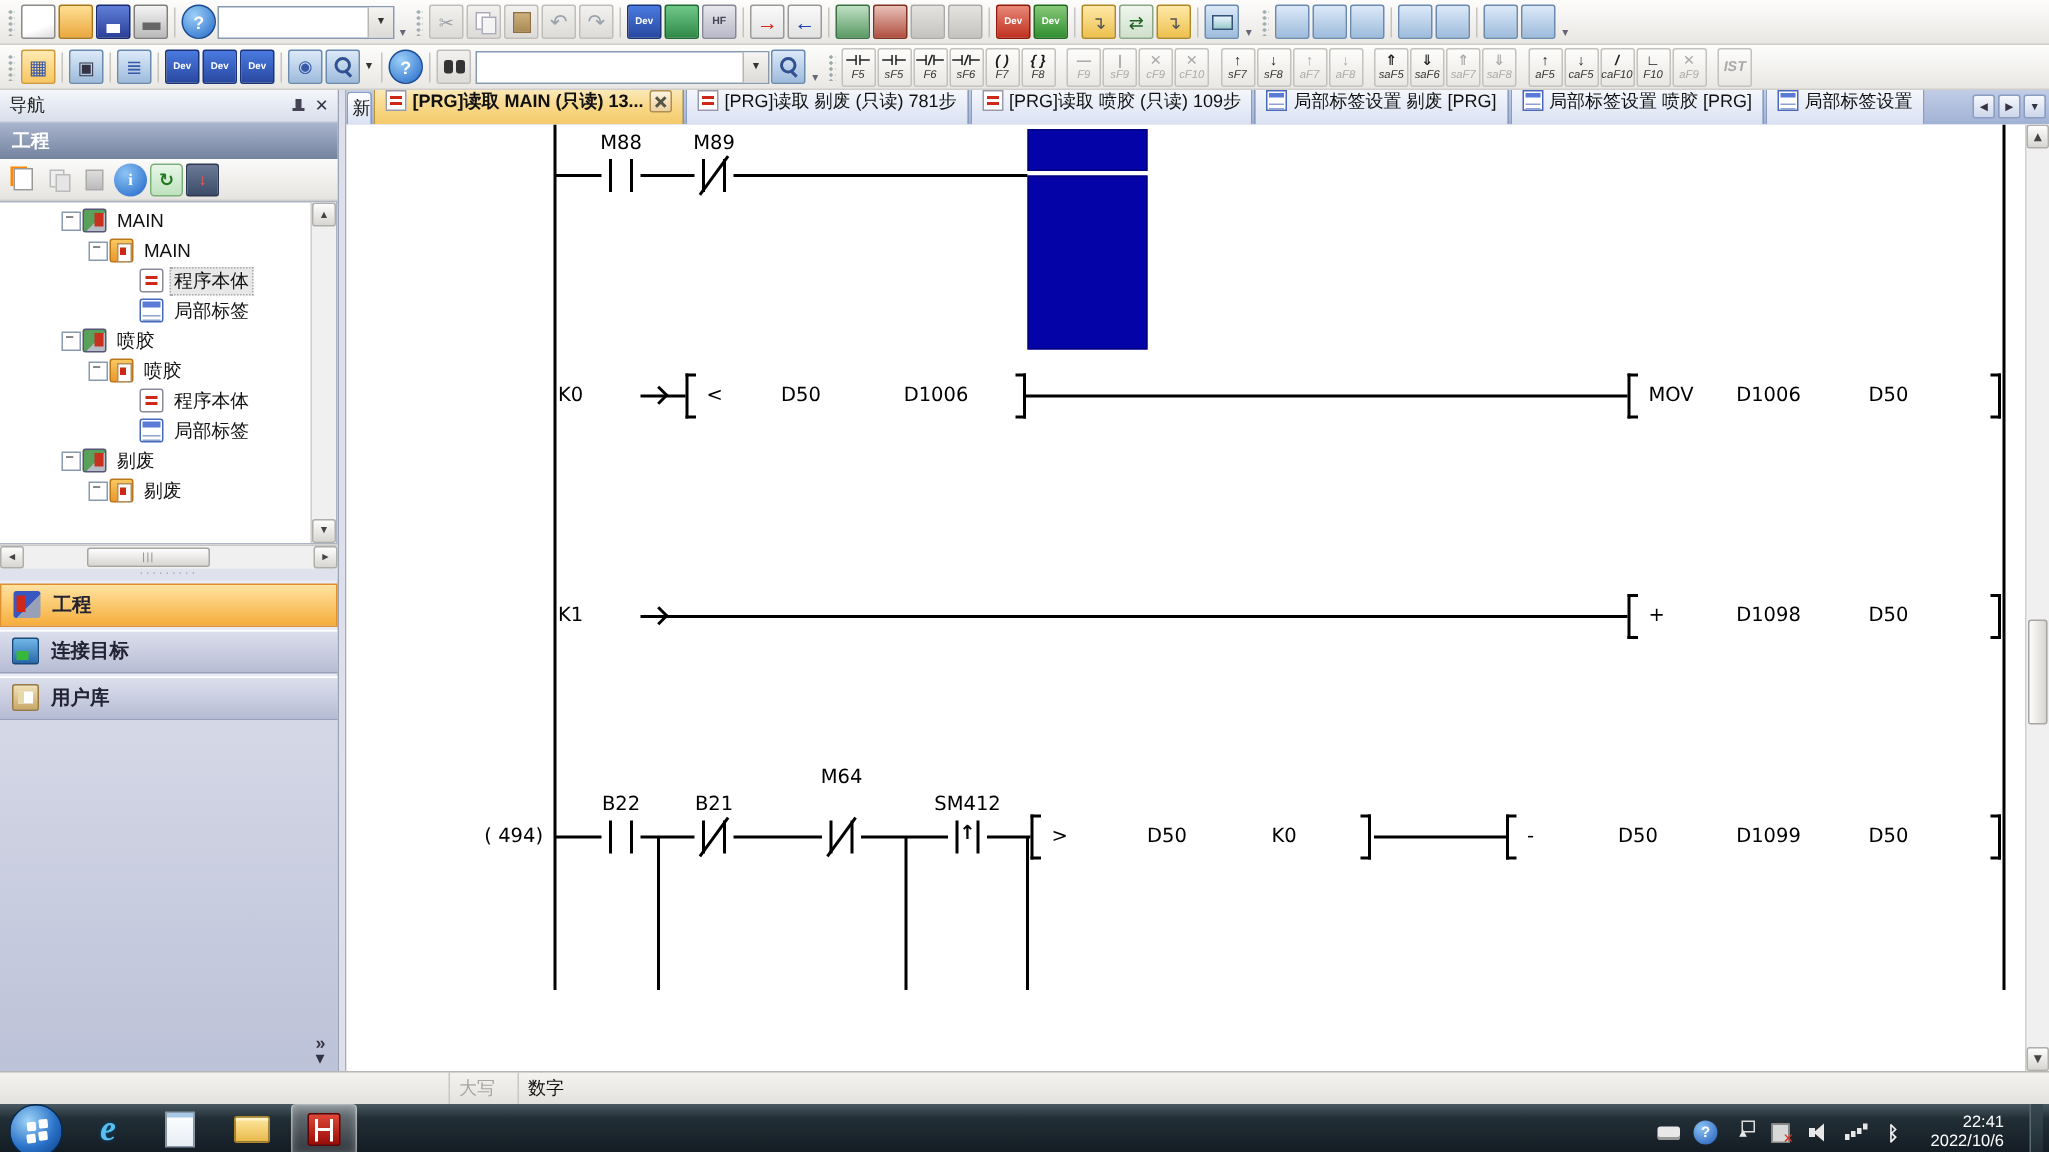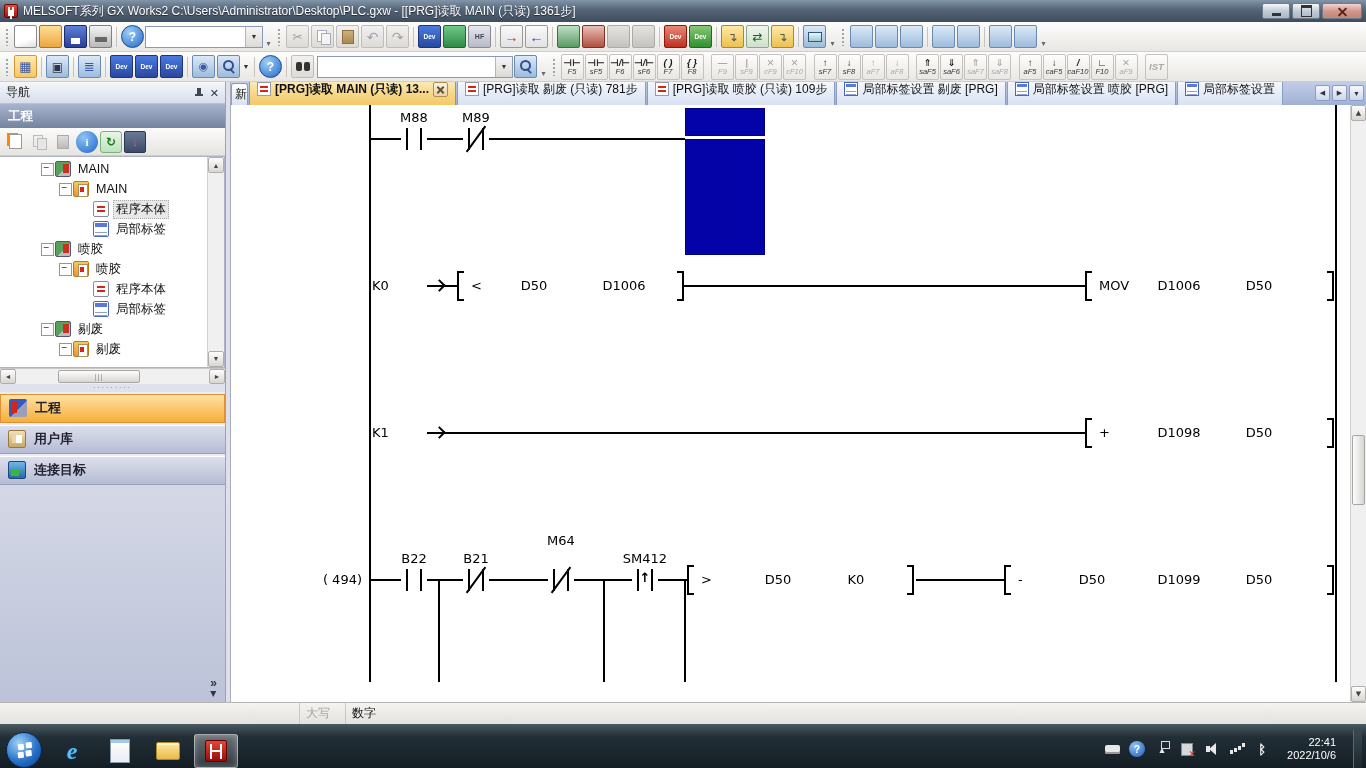--- a/index.html
+++ b/index.html
@@ -194,21 +194,21 @@
 .statusbar{height:22px;background:linear-gradient(#f4f3f1,#e4e2de);border-top:1px solid #b8b6b2;display:flex;align-items:center;flex:none;font-size:12px;color:#111}
 .sspacer{width:300px;height:100%;border-right:1px solid #c9c8c5;flex:none}
 .ssegs{display:flex;height:100%}
 .sseg{display:flex;align-items:center;padding:0 8px;border-right:1px solid #c9c8c5;height:100%;overflow:hidden;white-space:nowrap;flex:none}
 .sseg:nth-of-type(1){width:105px}.sseg:nth-of-type(2){width:70px}.sseg:nth-of-type(3){width:225px}
 .sseg:nth-of-type(4){width:140px}.sseg:nth-of-type(5){width:160px}.sseg:nth-of-type(6){width:270px}
 .scaps{width:46px;color:#a8a6a2;display:flex;align-items:center;padding:0 6px;border-right:1px solid #c9c8c5;height:100%}
 .snum{flex:1;display:flex;align-items:center;padding:0 6px}
 
 
-.taskbar{height:44px;background:linear-gradient(#4a5a62,#222e36 30%,#141d24);display:flex;align-items:flex-end;flex:none}
+.taskbar{height:32px;background:linear-gradient(#4a5a62,#222e36 30%,#141d24);display:flex;align-items:flex-start;flex:none}
 .orb{width:36px;height:36px;margin:0 6px;border-radius:50%;background:radial-gradient(circle at 35% 30%,#9fd4f8,#2a72c8 55%,#0a3a80);border:1px solid #06284e;position:relative;flex:none}
 .orb::after{content:"";position:absolute;left:11px;top:11px;width:6px;height:6px;background:#fff;border-radius:1px;box-shadow:8px -1px 0 #fff,-1px 8px 0 #fff,7px 7px 0 #fff;transform:rotate(-6deg)}
 .tbapp{width:44px;height:34px;margin:0 2px;border-radius:3px;display:flex;align-items:center;justify-content:center;position:relative;flex:none}
 .tbapp.gx-works2{background:linear-gradient(rgba(255,255,255,.32),rgba(255,255,255,.12));border:1px solid rgba(255,255,255,.5);box-shadow:inset 0 0 6px rgba(255,255,255,.3)}
 .internet-explorer::after{content:"e";color:#58c0f0;font-size:24px;font-weight:bold;font-family:"Liberation Serif",serif;font-style:italic;text-shadow:0 0 3px #0a4a80}
 .notepad::after{content:"";width:18px;height:22px;background:linear-gradient(#fff,#e8eef4);border:1px solid #8899aa;box-shadow:inset 0 3px 0 #a8c8e8}
 .file-explorer::after{content:"";width:22px;height:16px;background:linear-gradient(#ffe9a0,#e8b84a);border:1px solid #b08828;border-radius:2px;box-shadow:inset 0 2px 0 #fff4c8}
 .gx-works2 .gxi{width:22px;height:22px;background:linear-gradient(#e04838,#980c08);border:1px solid #600;border-radius:2px;position:relative}
 .gx-works2 .gxi::after{content:"";position:absolute;left:4px;top:3px;width:2px;height:15px;background:#fff;box-shadow:10px 0 0 #fff}
 .gx-works2 .gxi::before{content:"";position:absolute;left:4px;top:9px;width:12px;height:2px;background:#fff}
@@ -226,29 +226,20 @@
 .network::after{content:"";position:absolute;left:1px;bottom:3px;width:3px;height:4px;background:#e8e8e8;box-shadow:4px -2px 0 #e8e8e8,8px -4px 0 #e8e8e8,12px -7px 0 #e8e8e8}
 .bluetooth::after{content:"ᛒ";font-size:13px;color:#f0f0f0;font-weight:bold}
 .clock{color:#fff;font-size:11px;line-height:13px;text-align:right;padding:0 8px;flex:none}
 .showdesk{width:9px;height:38px;border-left:1px solid #5a6a72;background:linear-gradient(#3a4a52,#1a262e);flex:none}
 </style>
 </head>
 <body>
 
 <div class="app">
 
-  <div class="titlebar">
-    <span class="appicon"></span>
-    <span class="ttext">MELSOFT系列 GX Works2 C:\Users\Administrator\Desktop\PLC.gxw - [[PRG]读取 MAIN (只读) 1361步]</span>
-    <span class="winbtns">
-      <span class="wb wb-min"></span>
-      <span class="wb wb-max"></span>
-      <span class="wb close wb-x"></span>
-    </span>
-  </div>
 
 
   <div class="toolbar">
     <span class="grip"></span>
     <span class="tgroup">
         <span class="tbi new-project"></span>
         <span class="tbi open-project"></span>
         <span class="tbi save-project"></span>
         <span class="tbi print"></span>
       </span>
@@ -587,27 +578,27 @@
       </div>
       <div class="splitdots">·········</div>
       <div>
 
           <div class="navbtn active">
             <span class="nbicon project-view"></span>
             <span>工程</span>
           </div>
 
           <div class="navbtn">
+            <span class="nbicon connection-destination"></span>
+            <span>连接目标</span>
+          </div>
+
+          <div class="navbtn">
             <span class="nbicon user-library"></span>
             <span>用户库</span>
-          </div>
-
-          <div class="navbtn">
-            <span class="nbicon connection-destination"></span>
-            <span>连接目标</span>
           </div>
         </div>
       <div class="navfoot">
         <span class="chev2">»<br>▾</span>
       </div>
     </div>
     <div class="vsplit"></div>
 
     <div class="rightcol">
       <div class="tabstrip">

